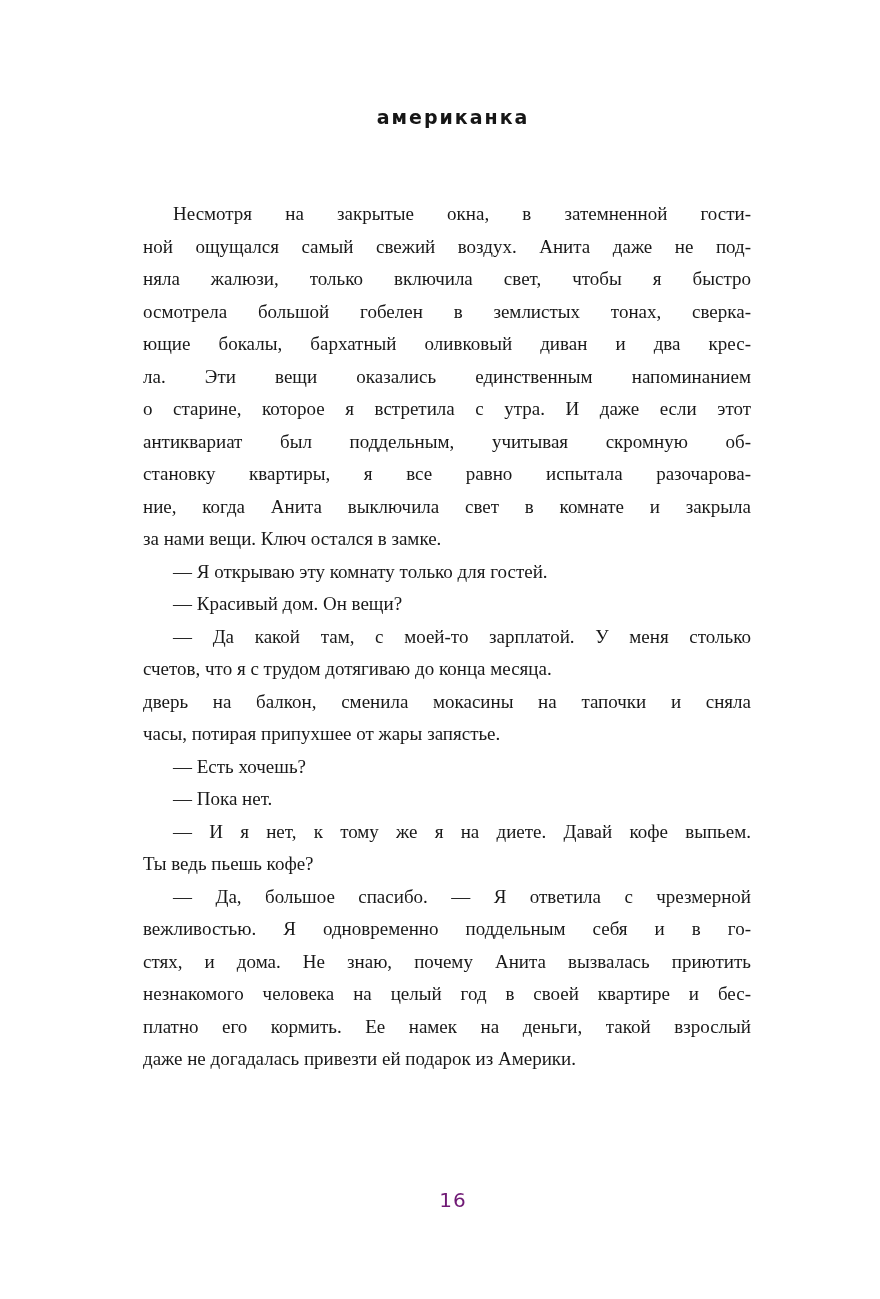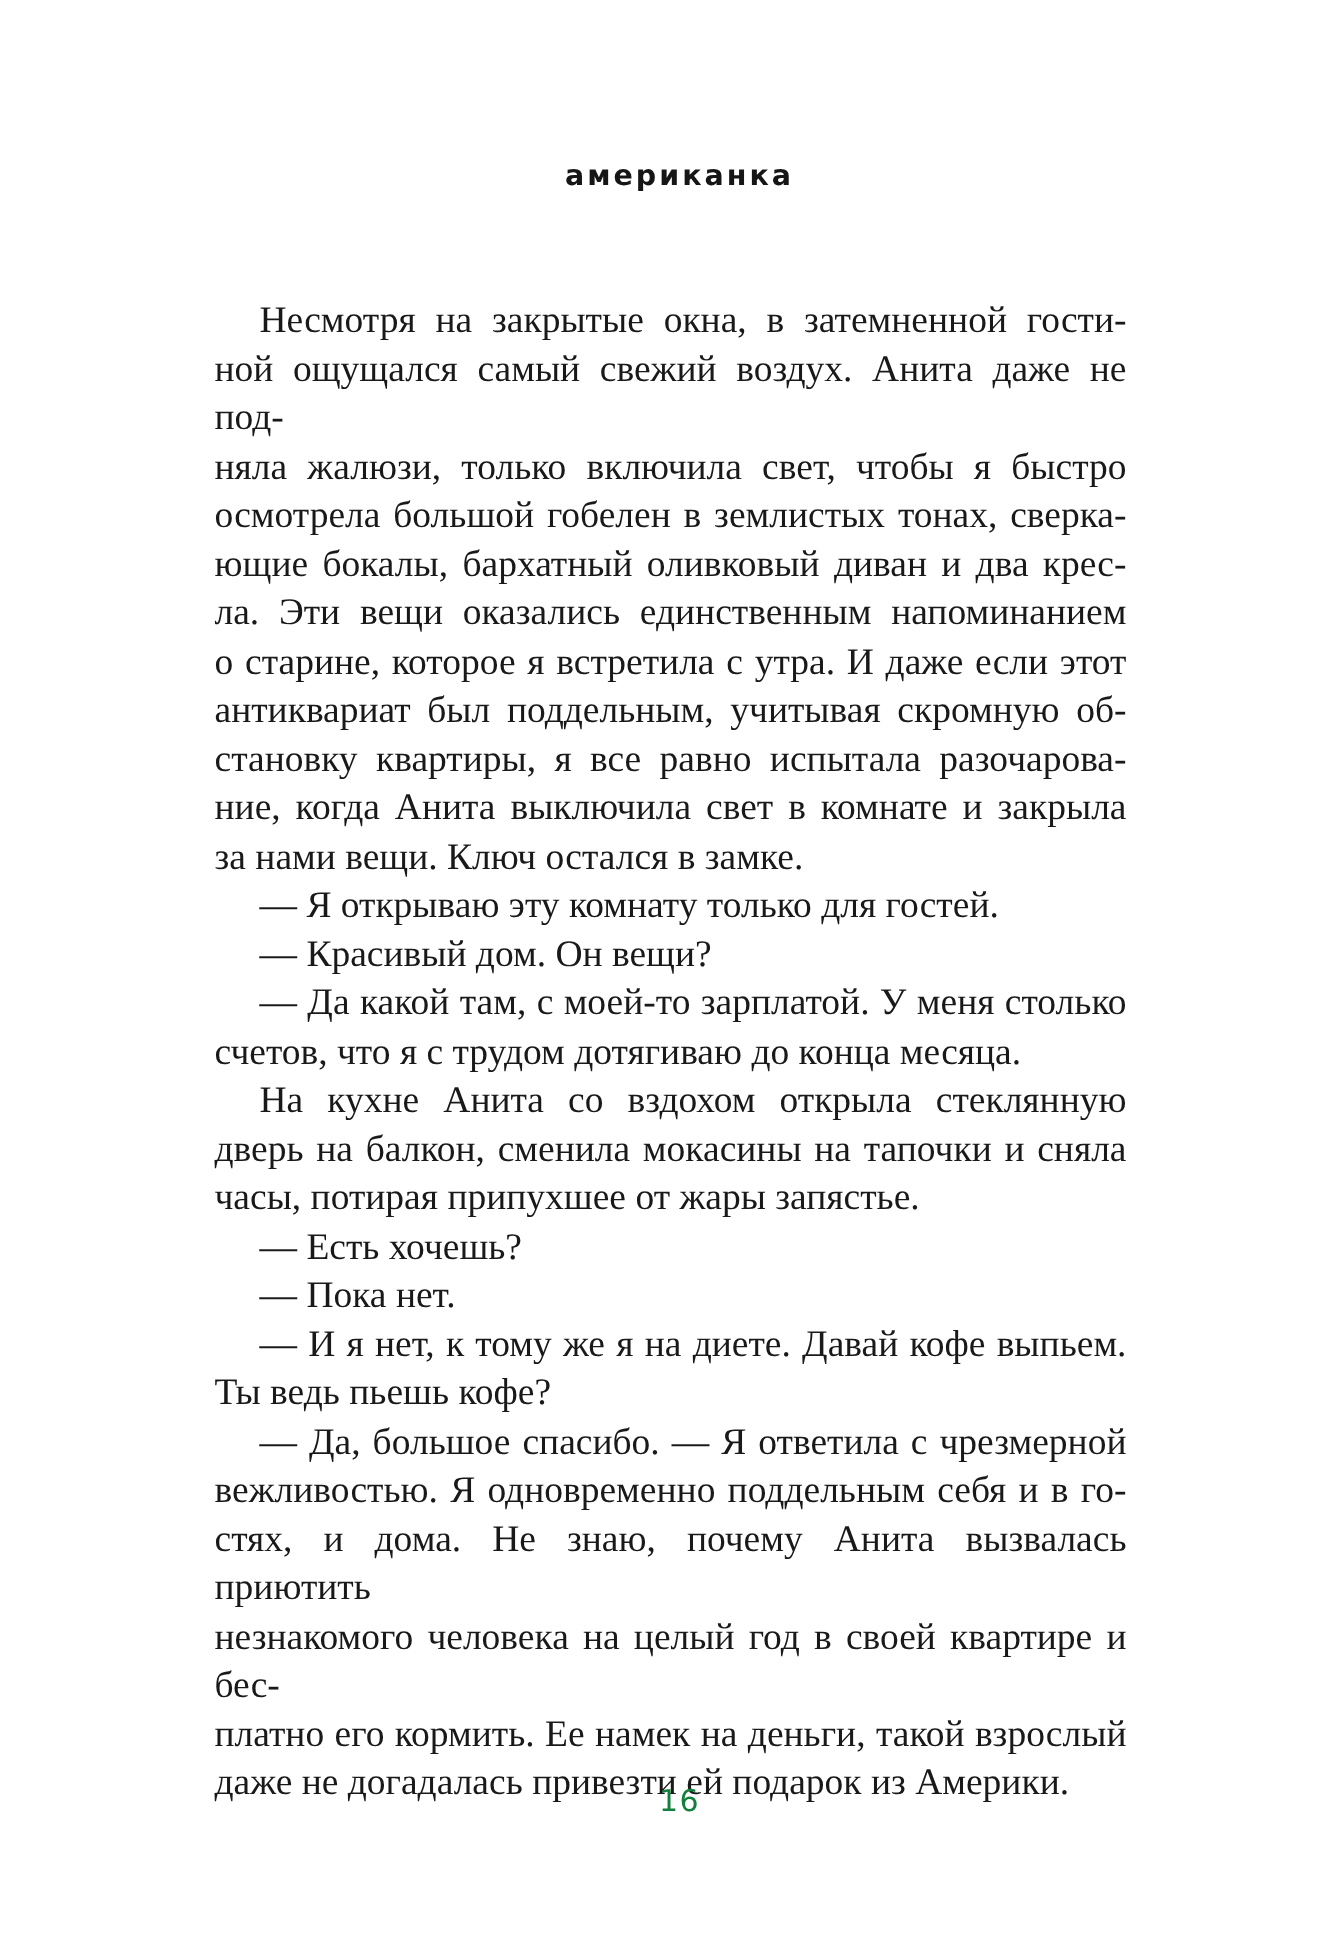--- a/index.html
+++ b/index.html
@@ -26,21 +26,21 @@
       font-weight: bold;
       font-size: 19px;
       letter-spacing: 2px;
       color: #161616;
     }
     .text-block {
       position: absolute;
       top: 198px;
       left: 143px;
       width: 608px;
-      font-size: 25px;
+      font-size: 19px;
       line-height: 32.5px;
     }
     .para {
       margin: 0;
       padding: 0;
     }
     .line {
       text-align: justify;
       text-align-last: justify;
       white-space: normal;
@@ -53,21 +53,21 @@
     }
     .page-number {
       position: absolute;
       top: 1188px;
       left: 143px;
       width: 620px;
       text-align: center;
       font-family: "DejaVu Sans", "Liberation Sans", sans-serif;
       font-size: 20px;
       letter-spacing: 1px;
-      color: #15803d;
+      color: #701a75;
     }
   </style>
 </head>
 <body>
 
 <div class="page">
   <div class="running-head">американка</div>
 
   <div class="text-block">
       <div class="para">
@@ -87,21 +87,20 @@
         <div class="line first last">— Я открываю эту комнату только для гостей.</div>
       </div>
       <div class="para">
         <div class="line first last">— Красивый дом. Он вещи?</div>
       </div>
       <div class="para">
         <div class="line first">— Да какой там, с моей-то зарплатой. У меня столько</div>
         <div class="line last">счетов, что я с трудом дотягиваю до конца месяца.</div>
       </div>
       <div class="para">
-        <div class="line first">На кухне Анита со вздохом открыла стеклянную</div>
         <div class="line">дверь на балкон, сменила мокасины на тапочки и сняла</div>
         <div class="line last">часы, потирая припухшее от жары запястье.</div>
       </div>
       <div class="para">
         <div class="line first last">— Есть хочешь?</div>
       </div>
       <div class="para">
         <div class="line first last">— Пока нет.</div>
       </div>
       <div class="para">

